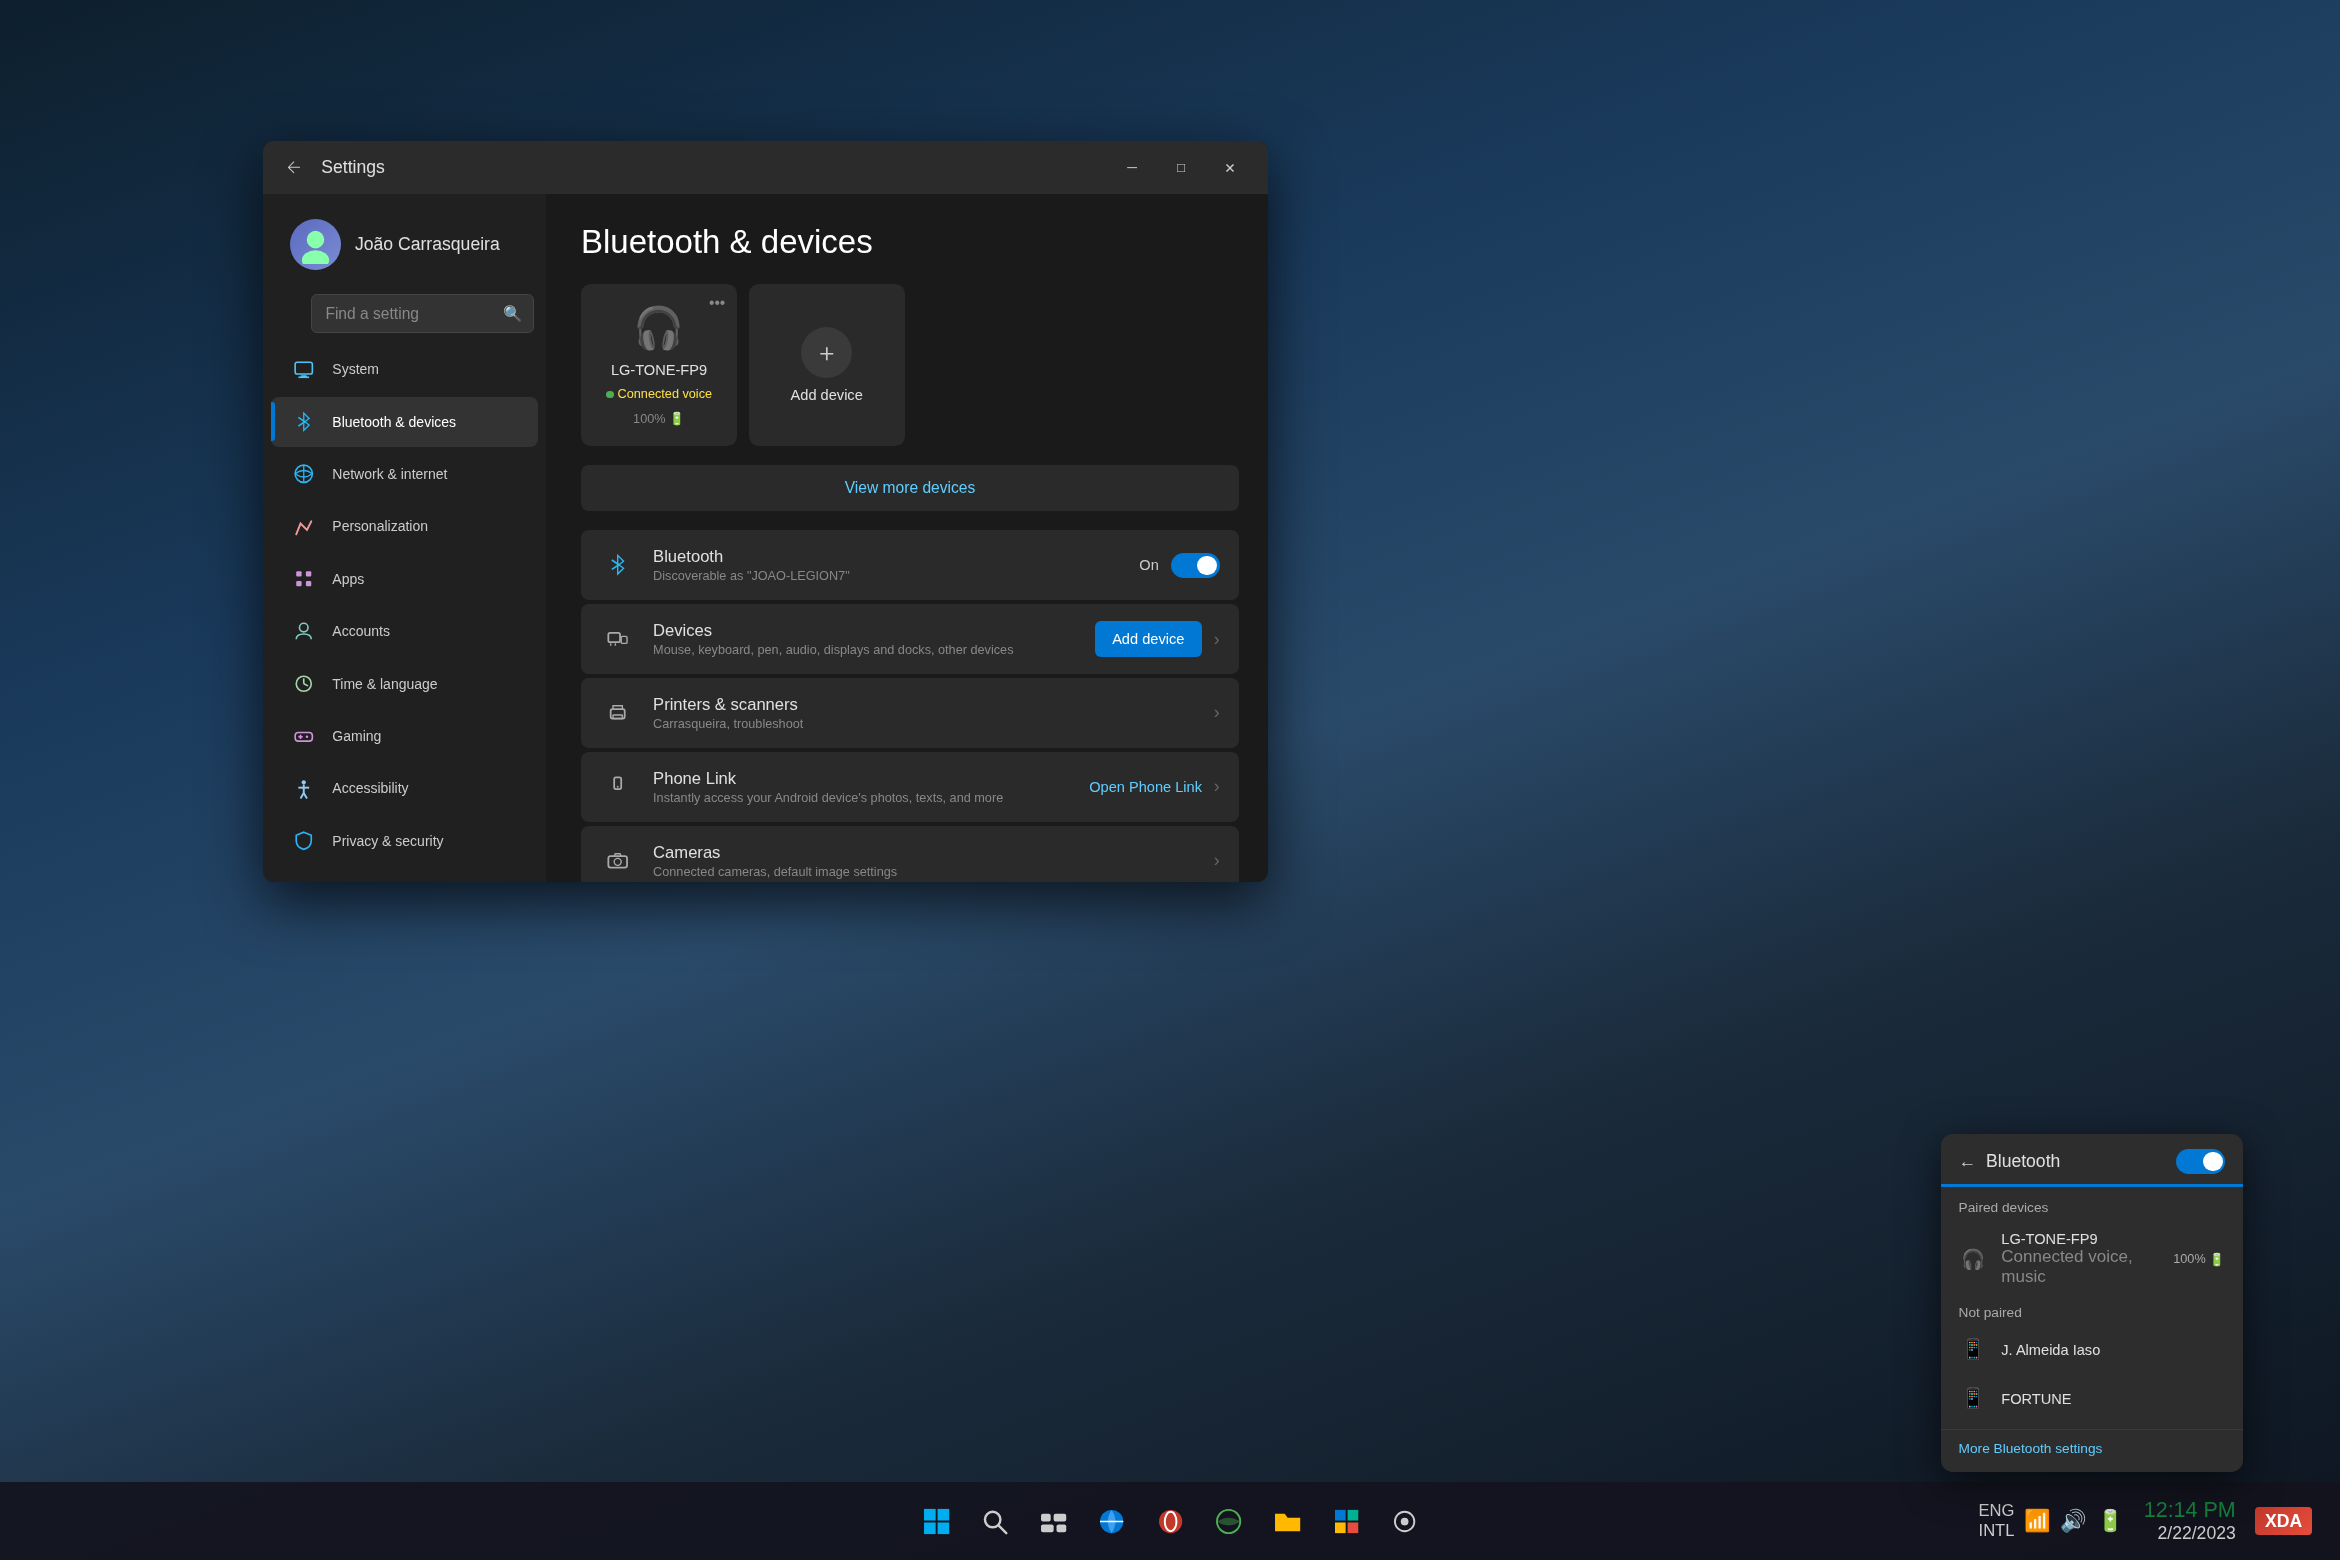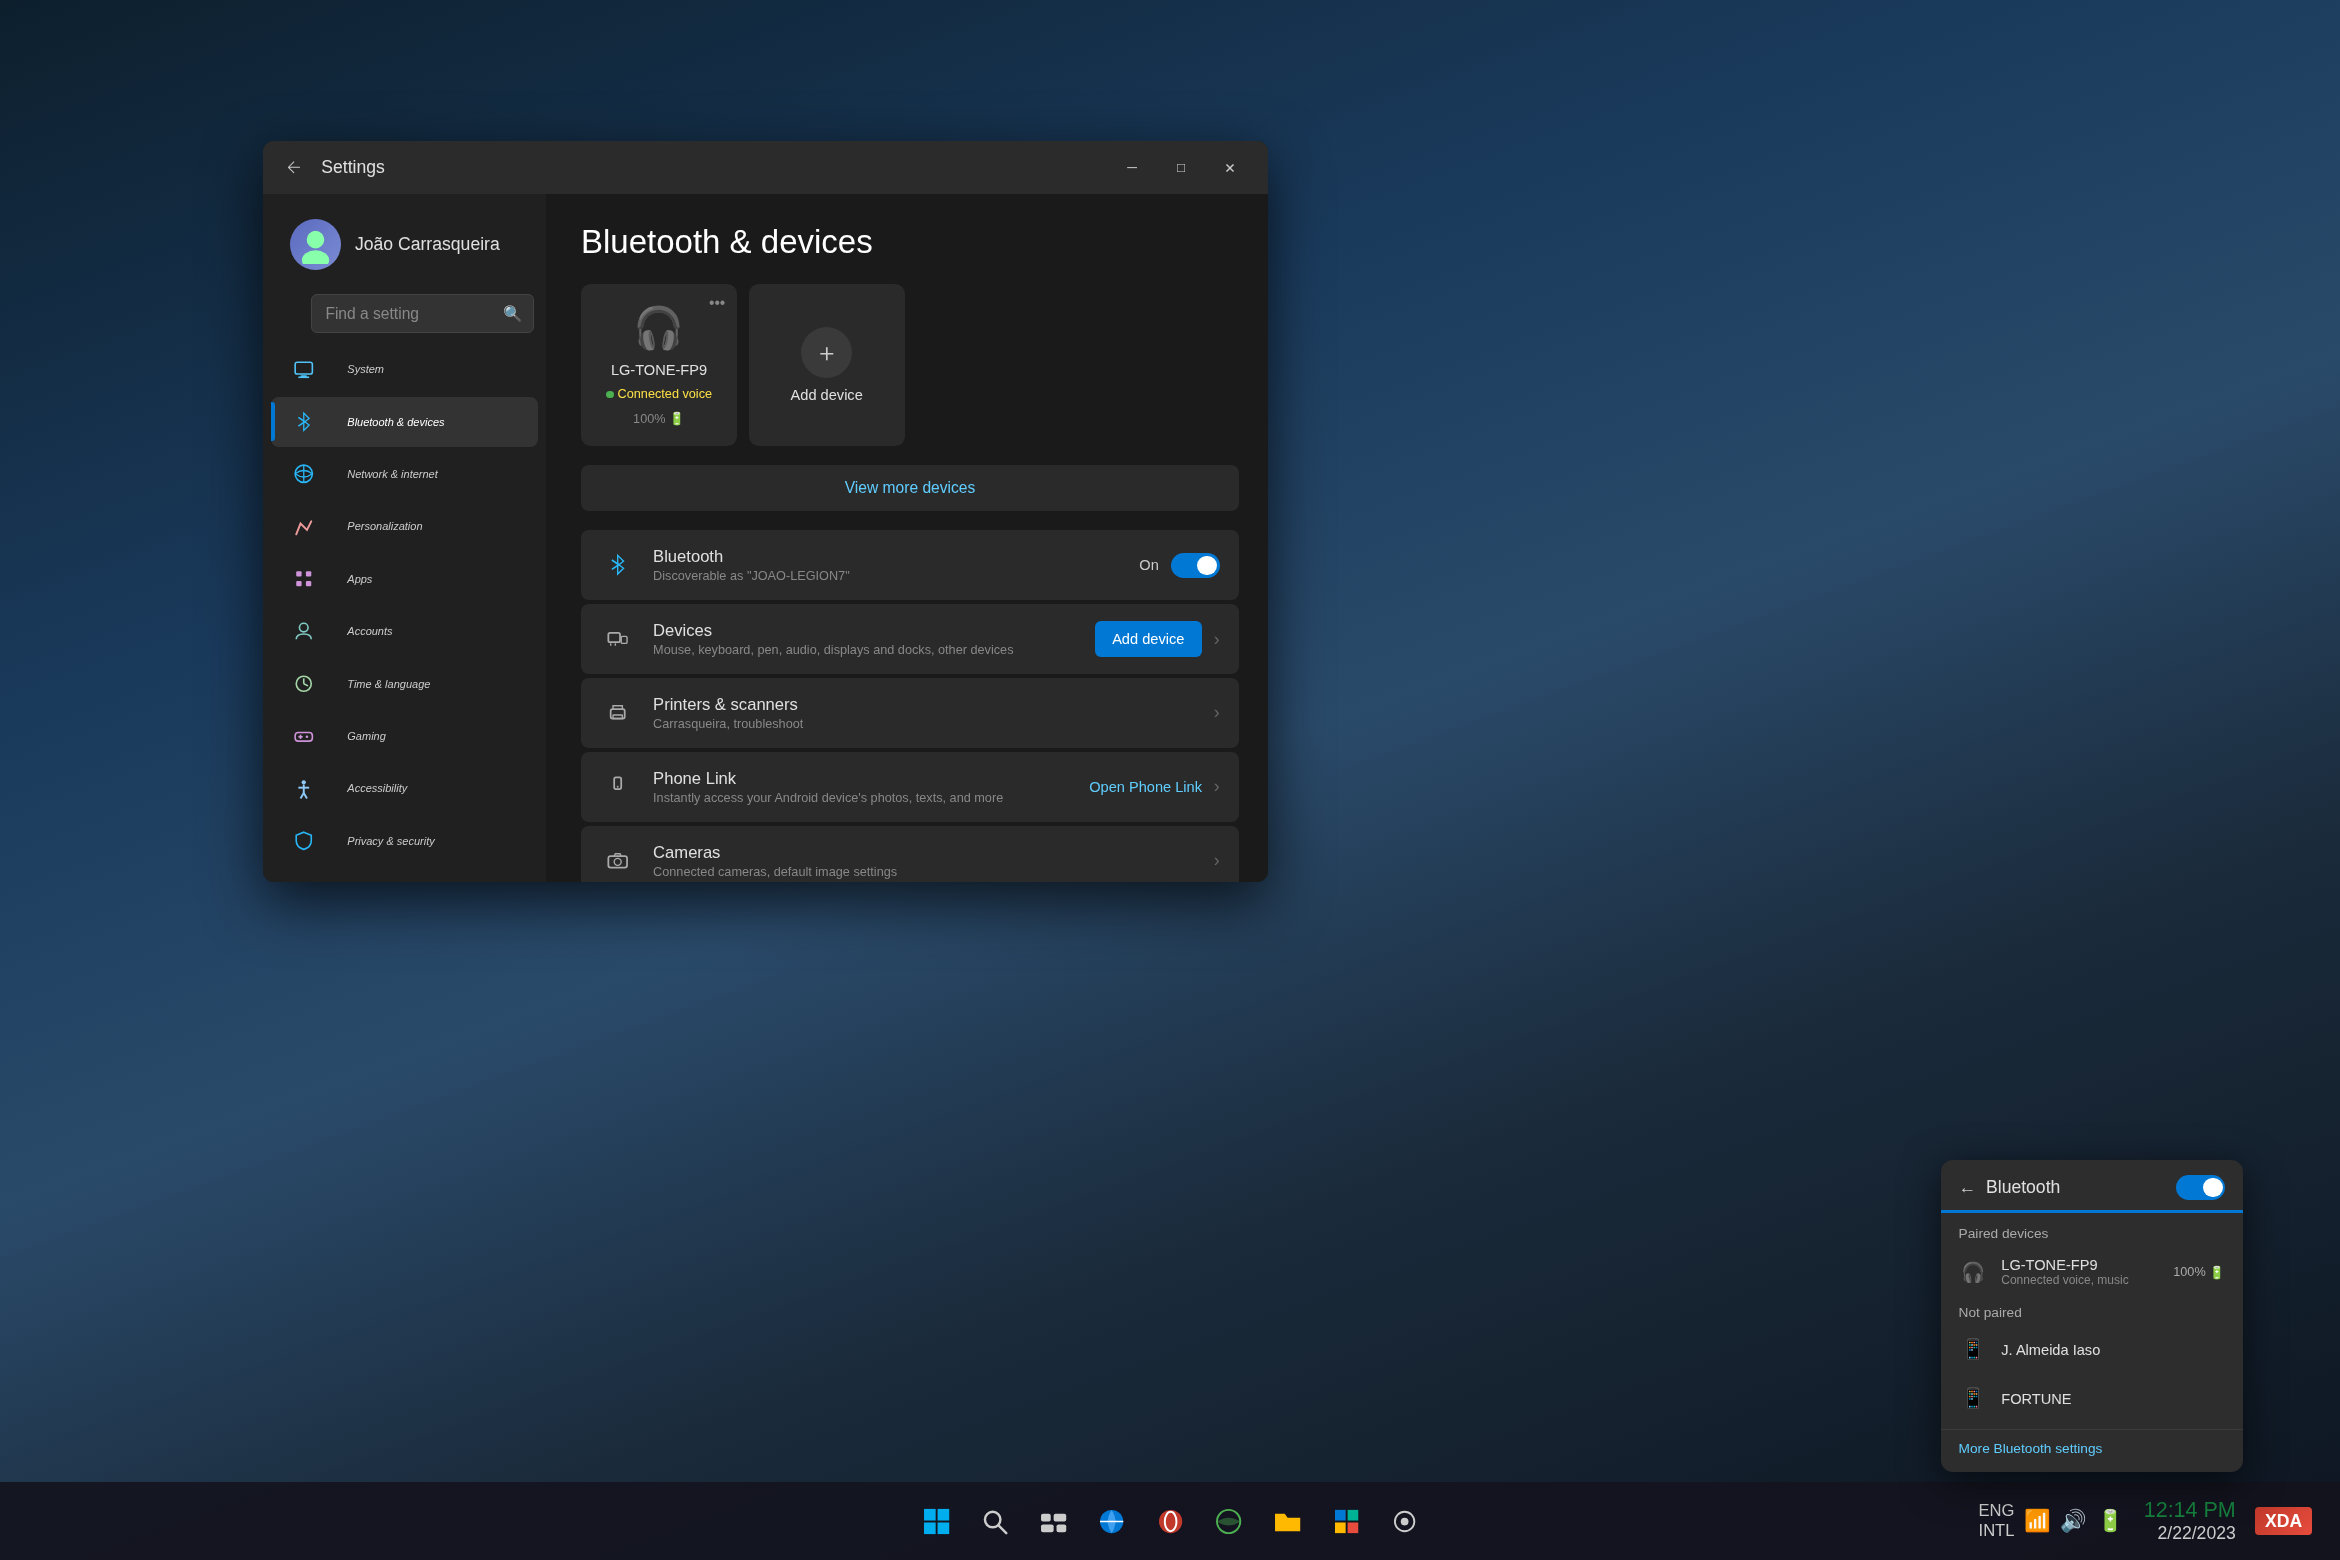--- a/index.html
+++ b/index.html
@@ -203,29 +203,28 @@
       right: 11.7px;
       top: 50%;
       transform: translateY(-50%);
       color: #888;
       font-size: 15.6px;
     }
 
     .nav-item {
       display: flex;
       align-items: center;
-      gap: 30px;
+      gap: 15px;
       padding: 11.7px 19.5px;
       cursor: pointer;
       color: #ccc;
-      font-size: 11px;
+      font-size: 14px;
       border-radius: 7.8px;
       margin: 1px 7.8px;
       position: relative;
-      font-style: italic;
     }
     .nav-item.active {
       background: #333;
       color: #fff;
     }
     .nav-item.active::before {
       content: '';
       position: absolute;
       left: 0;
       top: 5.9px;
@@ -501,21 +500,21 @@
       color: #aaa;
       font-size: 19.5px;
     }
     .bt-device-info { flex: 1; }
     .bt-device-name {
       color: #e0e0e0;
       font-size: 14.6px;
     }
     .bt-device-status {
       color: #888;
-      font-size: 12px;
+      font-size: 17px;
     }
     .bt-device-battery {
       color: #aaa;
       font-size: 12.7px;
       display: flex;
       align-items: center;
       gap: 3.9px;
     }
     .bt-more-settings {
       color: #60cdff;

